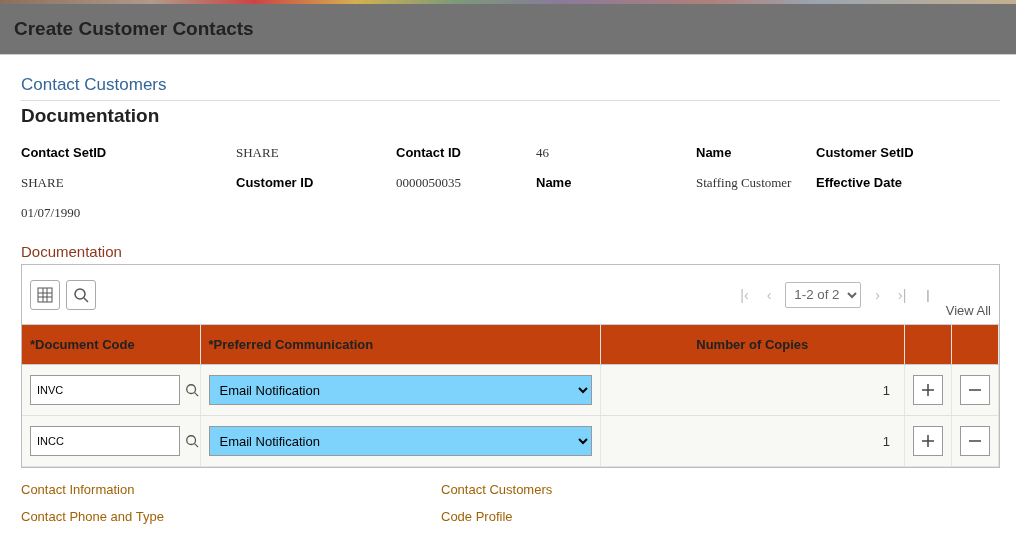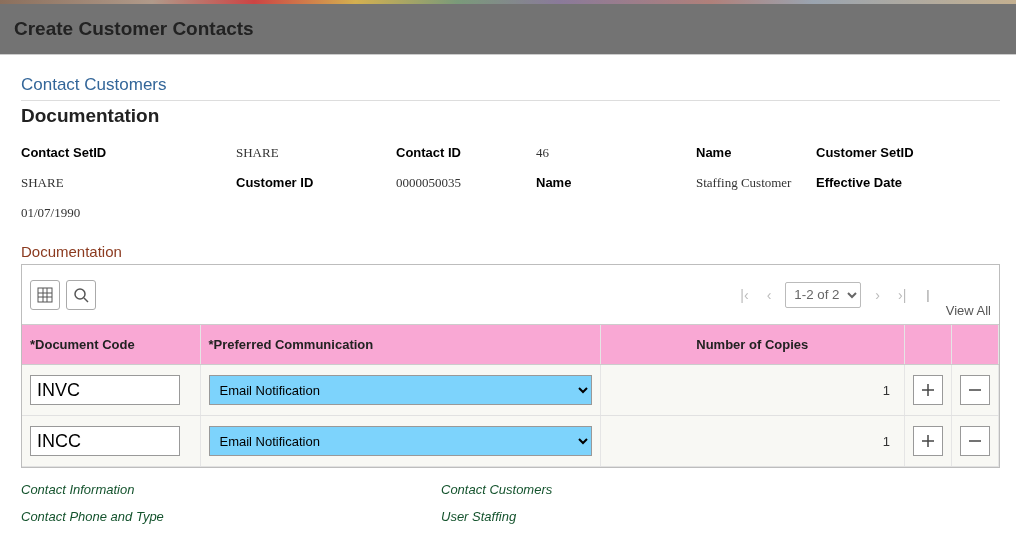--- a/index.html
+++ b/index.html
@@ -88,21 +88,21 @@
   .pager .viewall { color: #555; cursor: pointer; margin-top: 32px; }
   table.data {
     width: 100%;
     border-collapse: collapse;
   }
   table.data th {
     text-align: left;
     font-weight: bold;
     font-size: 13px;
     padding: 12px 8px;
-    background: #f9a8d4;
+    background: #c2410c;
     border-bottom: 1px solid #ccc;
     border-right: 1px solid #e5e5e5;
     color: #222;
   }
   table.data th.num { text-align: center; }
   table.data td {
     padding: 10px 8px;
     border-bottom: 1px solid #e1e1e1;
     border-right: 1px solid #e5e5e5;
     background: #f8f8f4;
@@ -117,21 +117,21 @@
     border: 1px solid #999;
     background: #fff;
     height: 30px;
     width: 150px;
   }
   .lookup-wrap input {
     border: none;
     outline: none;
     padding: 0 6px;
     flex: 1;
-    font-size: 18px;
+    font-size: 11px;
     height: 100%;
     background: transparent;
   }
   .lookup-wrap .mag {
     width: 26px;
     display: flex;
     align-items: center;
     justify-content: center;
     color: #555;
     cursor: pointer;
@@ -155,21 +155,21 @@
     cursor: pointer;
     font-size: 18px;
     color: #444;
   }
   .bottom-links {
     margin-top: 14px;
     display: grid;
     grid-template-columns: 420px 1fr;
     row-gap: 12px;
   }
-  .bottom-links a { color: #14532d; text-decoration: none; cursor: pointer; font-style: italic;}
+  .bottom-links a { color: #a16207; text-decoration: none; cursor: pointer;}
   svg { display: block; }
 </style>
 </head>
 <body>
 
 <div class="top-band"></div>
 
 <div class="page-header">
   <h1>Create Customer Contacts</h1>
 </div>
@@ -315,16 +315,16 @@
           </td>
         </tr>
       </tbody>
     </table>
   </div>
 
   <div class="bottom-links">
     <a>Contact Information</a>
     <a>Contact Customers</a>
     <a>Contact Phone and Type</a>
-    <a>User Staffing</a>
+    <a>Code Profile</a>
   </div>
 
 </div>
 
 </body></html>

